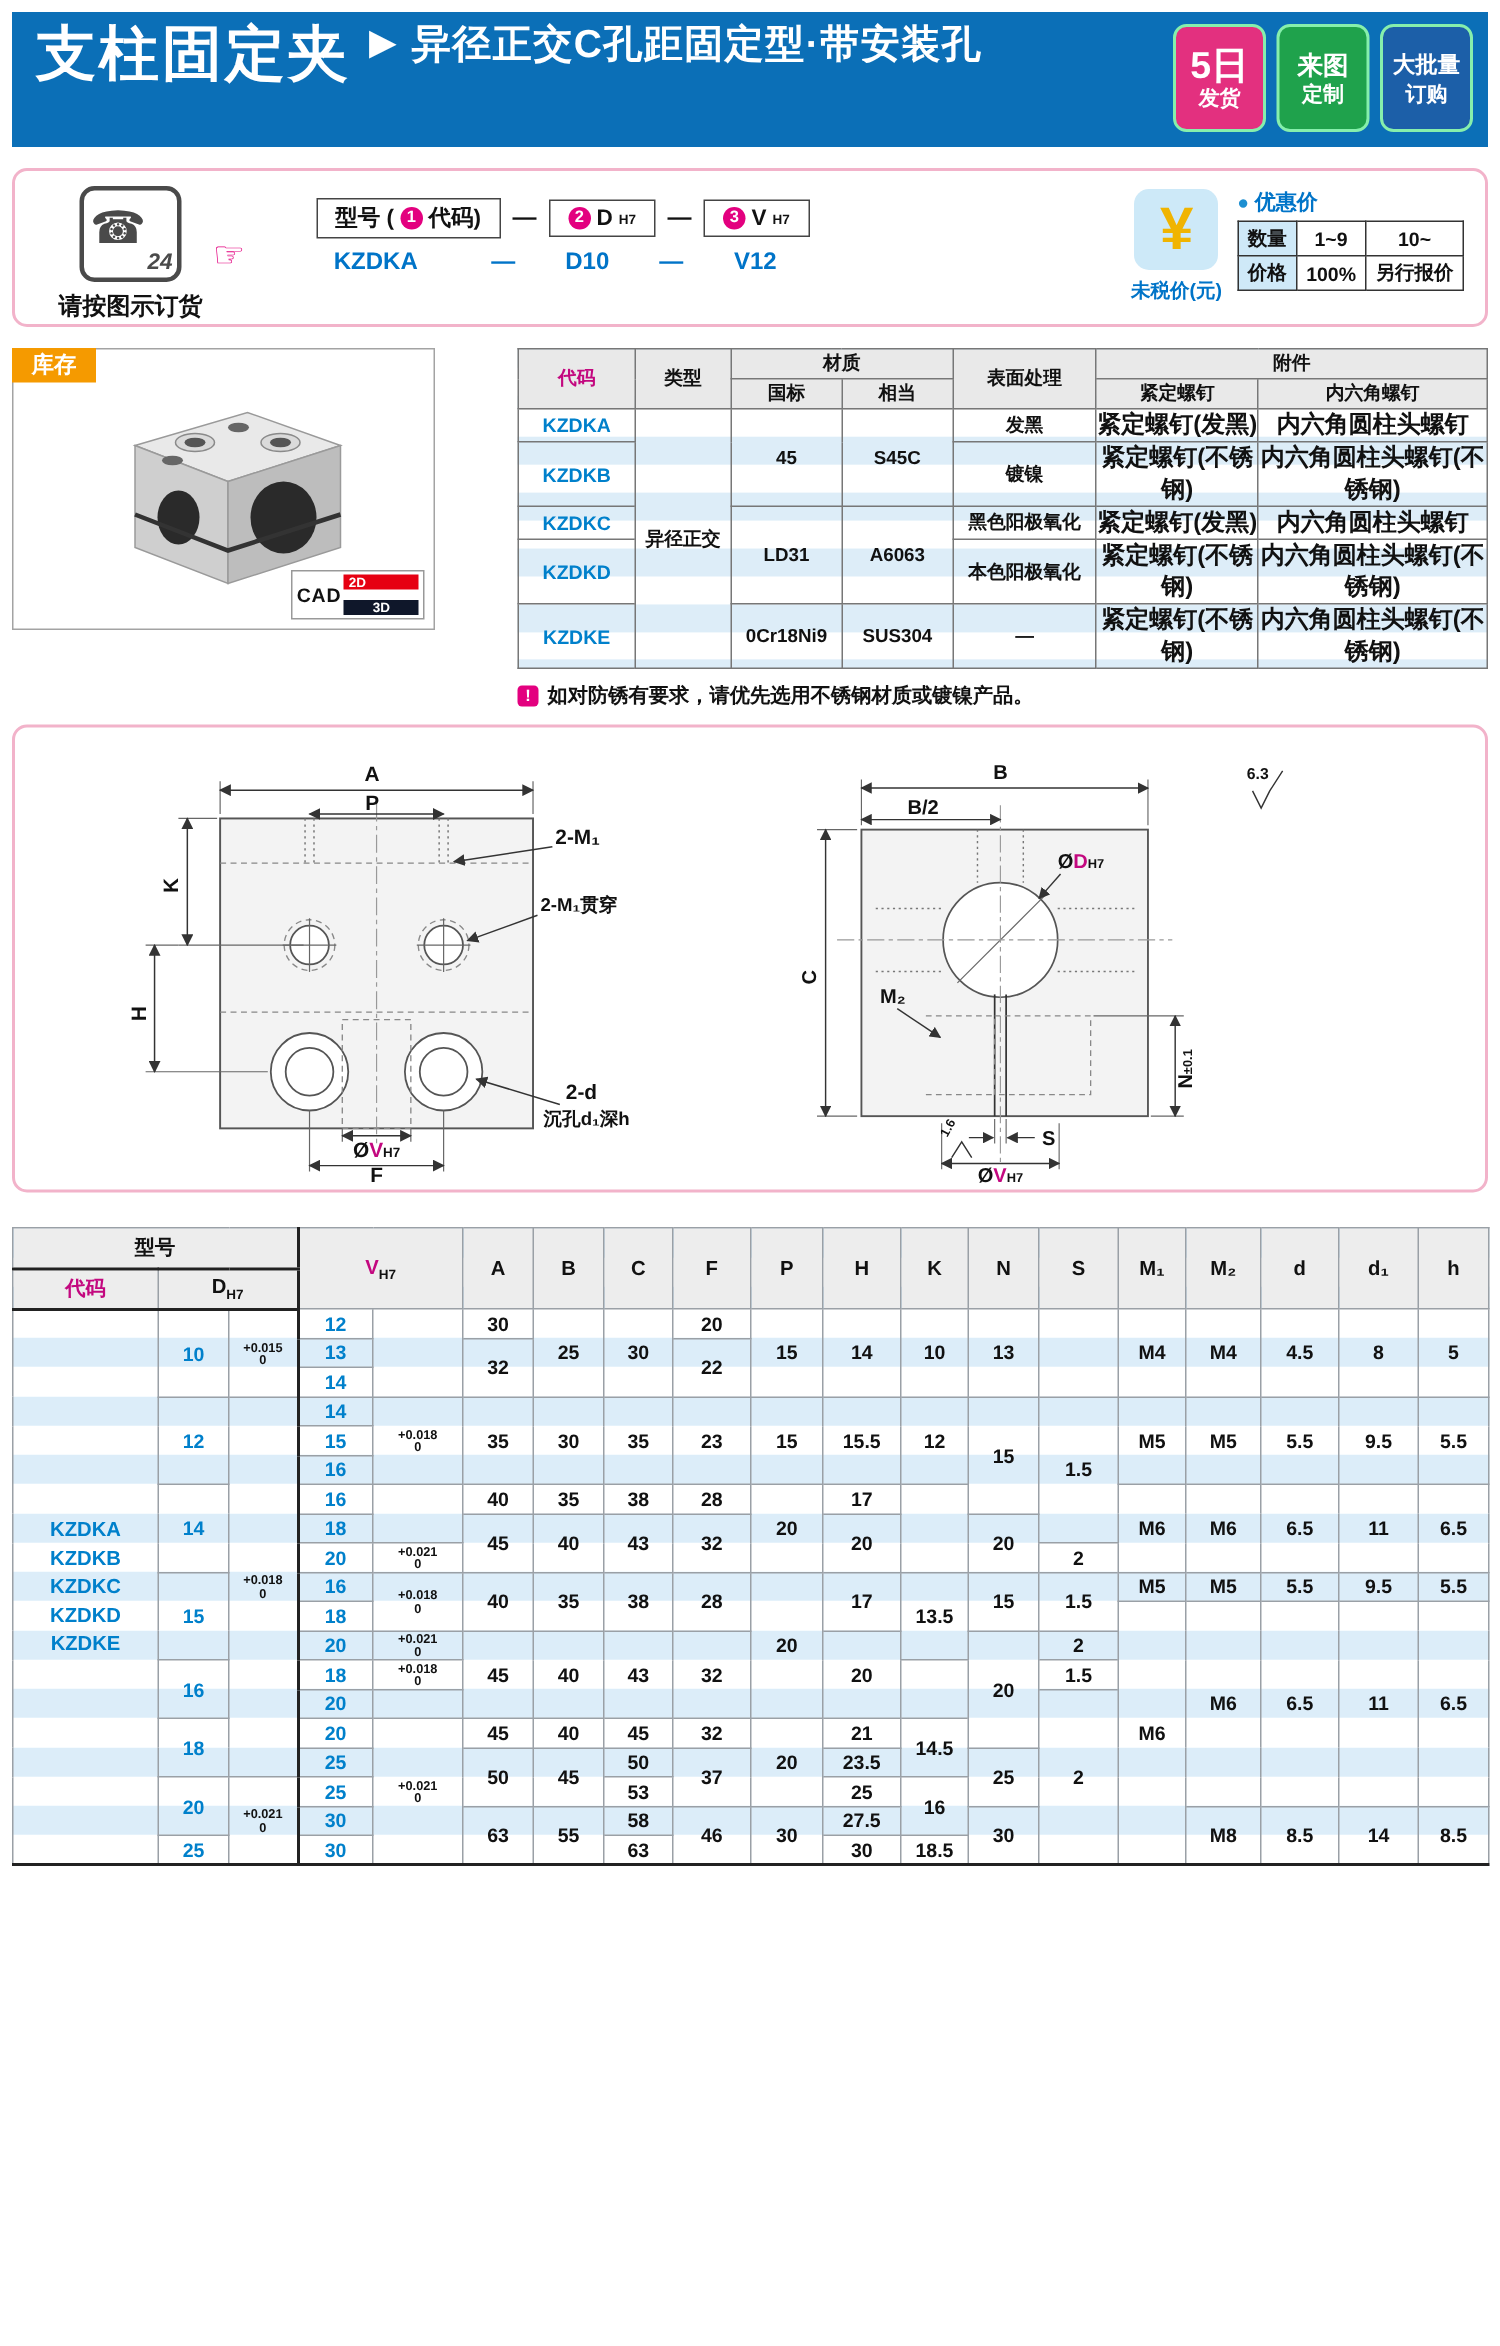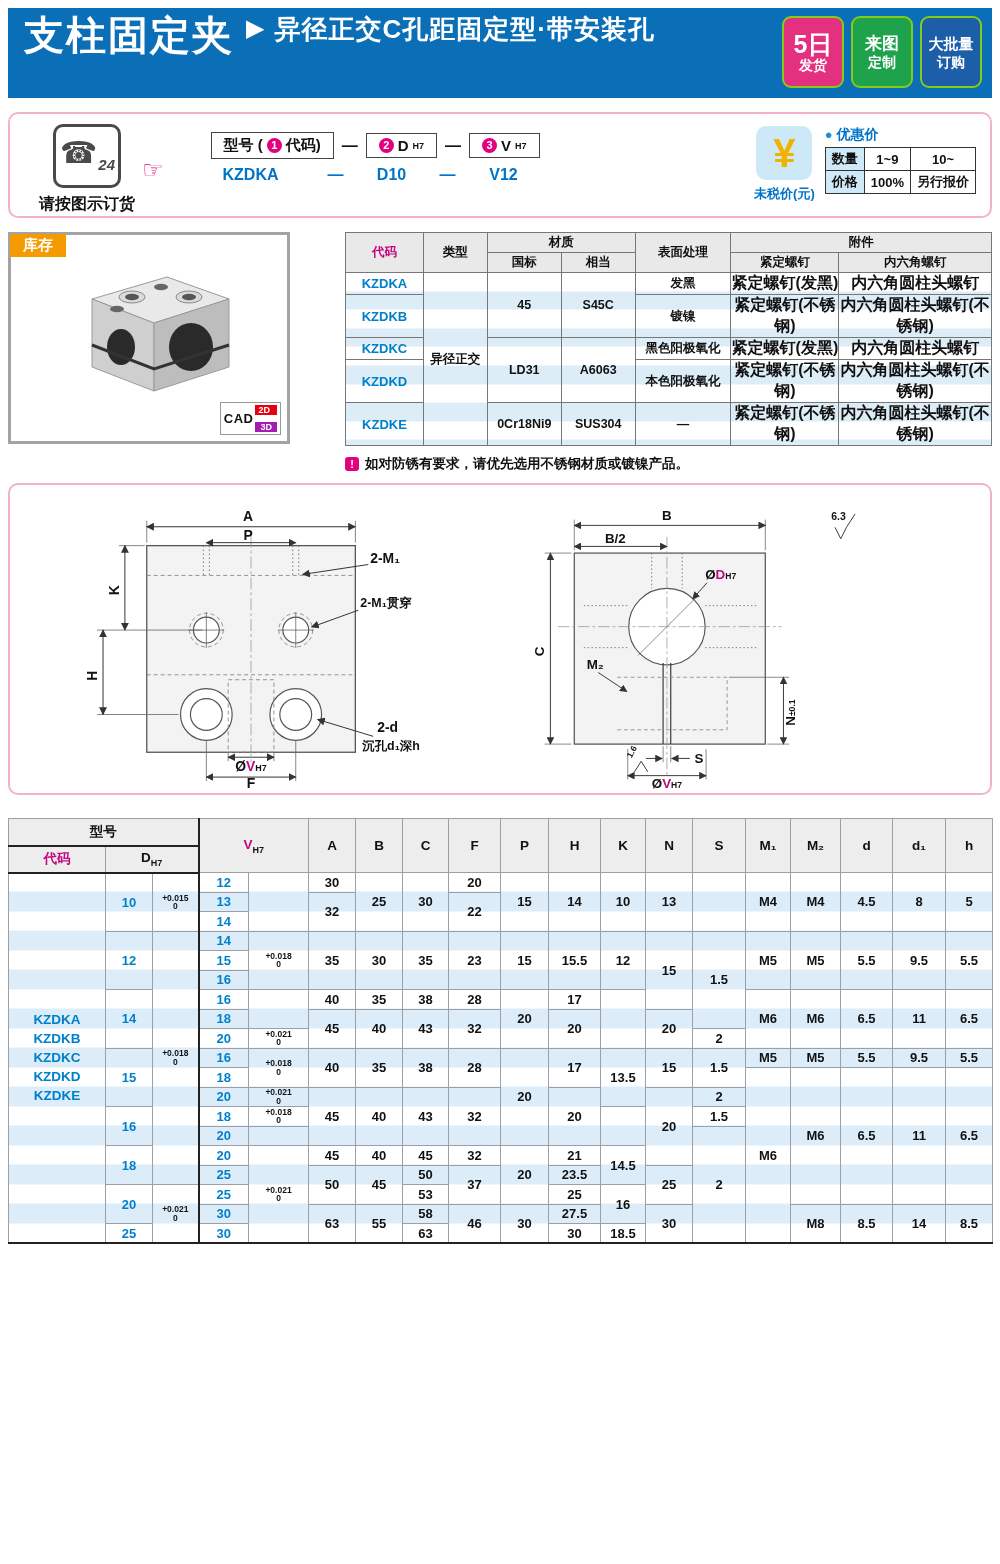--- a/index.html
+++ b/index.html
@@ -6,35 +6,35 @@
   body{width:1000px;height:1564px;background:#fff;overflow:hidden;
        font-family:"Liberation Sans","DejaVu Sans",sans-serif;color:#111;position:relative;}
 
   
   .banner{margin:8px 8px 0;height:90px;background:#0b6fb7;display:flex;align-items:flex-start;
           padding:0 16px;box-sizing:border-box;position:relative;}
   .banner .ttl{color:#fff;font-size:40px;font-weight:bold;letter-spacing:2px;}
   .banner .arr{color:#fff;font-size:24px;margin:6px 10px 0 12px;}
   .banner .sub{color:#fff;font-size:26px;font-weight:bold;margin-top:4px;letter-spacing:1px;}
   .badges{position:absolute;right:10px;top:8px;display:flex;gap:7px;}
-  .badge{width:62px;height:72px;border:2px solid #84cc16;border-radius:9px;color:#fff;display:flex;
+  .badge{width:62px;height:72px;border:2px solid #86efac;border-radius:9px;color:#fff;display:flex;
          flex-direction:column;align-items:center;justify-content:center;font-weight:bold;box-sizing:border-box;}
   .badge .l1{font-size:17px;line-height:20px;}
   .badge .l2{font-size:14px;line-height:17px;}
   .b1{background:#e3307f;} .b1 .l1{font-size:25px;line-height:26px;}
   .b2{background:#1fa24c;}
   .b3{background:#1c5fa8;} .b3 .l1{font-size:15px;}
 
   
   .order{margin:14px 8px 0;height:106px;border:2px solid #f2b3ca;border-radius:10px;
          position:relative;box-sizing:border-box;display:flex;}
   .phone-wrap{width:110px;text-align:center;margin:10px 0 0 22px;}
   .phone{width:62px;height:58px;border:3px solid #4a4a4a;border-radius:10px;margin:0 auto;position:relative;}
   .phone .glyph{font-size:30px;color:#4a4a4a;position:absolute;left:4px;top:8px;}
-  .phone .p24{position:absolute;right:3px;bottom:12px;font-size:15px;font-weight:bold;color:#4a4a4a;font-style:italic;}
+  .phone .p24{position:absolute;right:3px;bottom:2px;font-size:15px;font-weight:bold;color:#4a4a4a;font-style:italic;}
   .phone-label{font-size:16px;font-weight:bold;margin-top:6px;}
   .hand{color:#e3007f;font-size:24px;margin-top:42px;}
   .order-main{margin-left:12px;padding-top:10px;}
   .cn{display:inline-block;width:15px;height:15px;border-radius:50%;background:#e3007f;color:#fff;
       font-size:11px;line-height:15px;text-align:center;font-weight:bold;vertical-align:1px;}
   .o-line1{font-size:14px;font-weight:bold;}
   .o-line2{margin-top:8px;display:flex;align-items:center;gap:8px;padding-left:35px;}
   .fbox{border:1.5px solid #444;padding:3px 12px;font-weight:bold;font-size:15px;background:#fff;
         display:inline-flex;align-items:center;gap:4px;}
   .fbox sub,.ex sub{font-size:9px;font-weight:bold;}
@@ -50,30 +50,30 @@
        font-weight:bold;line-height:54px;text-align:center;margin:0 auto;}
   .untaxed{color:#0074c8;font-weight:bold;font-size:13px;margin-top:5px;}
   .price-right .pt-title{color:#0074c8;font-weight:bold;font-size:14px;margin-bottom:3px;}
   .price-right .dot{color:#1d8fd1;font-size:13px;}
   table.ptable{border-collapse:collapse;}
   table.ptable td{border:1px solid #333;font-size:13px;font-weight:bold;text-align:center;padding:1px 6px;height:20px;}
   table.ptable td.phd{background:#cfe9f8;}
 
   
   .mid{margin:14px 8px 0;display:flex;}
-  .stock-box{width:282px;height:212px;border:3px solid #a3a3a3;position:relative;box-sizing:border-box;flex:none;text-decoration:underline;}
+  .stock-box{width:282px;height:188px;border:1px solid #a3a3a3;position:relative;box-sizing:border-box;flex:none;text-decoration:underline;}
   .stock-badge{position:absolute;top:-1px;left:-1px;background:#f59a00;color:#fff;font-weight:bold;
                font-size:15px;padding:2px 13px;}
   .cube{position:absolute;left:46px;top:24px;}
   .cadge{position:absolute;right:6px;bottom:6px;border:1px solid #999;background:#fff;display:flex;
          align-items:center;padding:2px 3px;gap:2px;}
   .cadge .cad{font-weight:bold;font-size:13px;letter-spacing:0.5px;}
   .cadge .dd{display:flex;flex-direction:column;gap:7px;}
   .cadge .d2{background:#e60012;color:#fff;font-size:9px;font-weight:bold;padding:0 3px;}
-  .cadge .d3{background:#a21caf;color:#fff;font-size:9px;font-weight:bold;padding:0 5px;}
+  .cadge .d3{background:#0f172a;color:#fff;font-size:9px;font-weight:bold;padding:0 19px;}
 
   .mat{margin-left:55px;flex:1;}
   table.mtable{border-collapse:collapse;width:100%;
      background-image:repeating-linear-gradient(180deg,#ffffff 0 18.6px,#ddedf8 18.6px 37.2px);
      background-position:0 40px;}
   table.mtable td{border:1px solid #777;text-align:center;font-size:12.5px;font-weight:bold;padding:0;background:transparent;}
   table.mtable tr{height:18.6px;}
   table.mtable tr.hrow{height:20px;}
   table.mtable td.hd{background:#e9e9e9;}
   table.mtable td.mag{color:#c3087f;}

